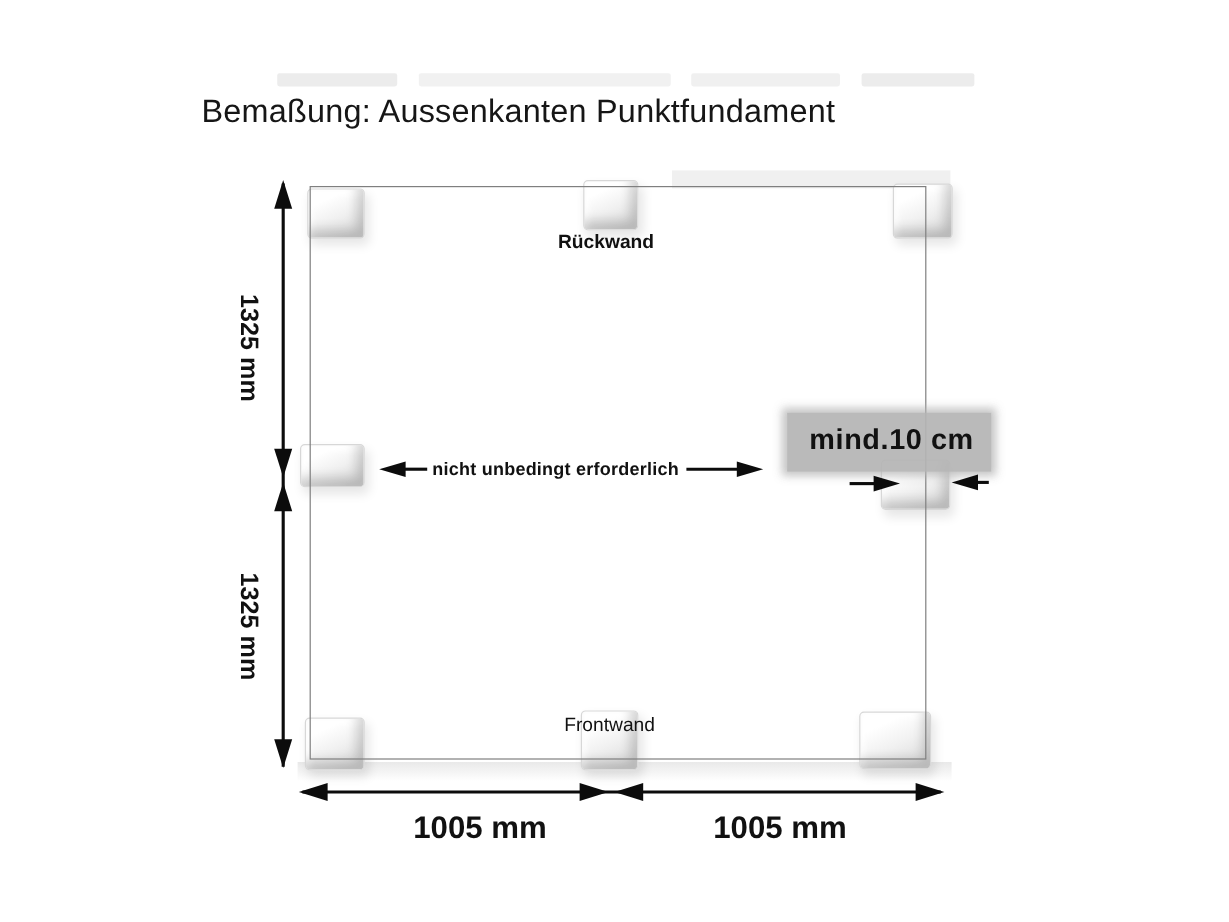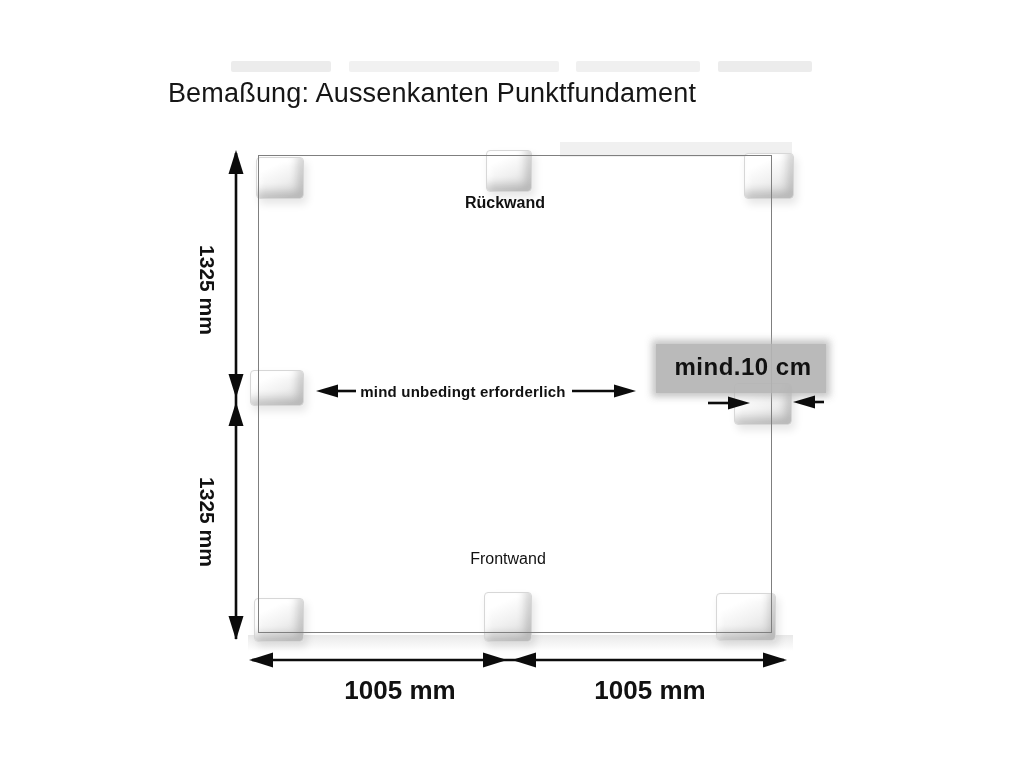--- a/index.html
+++ b/index.html
@@ -64,28 +64,28 @@
   <div class="abs block" style="left:734px;top:383px;width:56px;height:40px;"></div>
   <div class="abs block" style="left:254px;top:598px;width:48px;height:42px;"></div>
   <div class="abs block" style="left:484px;top:592px;width:46px;height:48px;"></div>
   <div class="abs block" style="left:716px;top:593px;width:58px;height:46px;"></div>
 
   <div class="abs frame"></div>
 
   <div class="abs note-backdrop"></div>
 
   <div class="abs label wall-label bold" style="left:505px;top:194px;">Rückwand</div>
-  <div class="abs label wall-label" style="left:508px;top:550px;">Frontwand</div>
+  <div class="abs label wall-label" style="left:508px;top:596px;">Frontwand</div>
 
   <div class="abs label dim-label-vert" style="left:207px;top:290px;">1325 mm</div>
   <div class="abs label dim-label-vert" style="left:207px;top:522px;">1325 mm</div>
   <div class="abs label dim-label" style="left:400px;top:690px;">1005 mm</div>
   <div class="abs label dim-label" style="left:650px;top:690px;">1005 mm</div>
 
-  <div class="abs label note-small" style="left:463px;top:391px;">mind unbedingt erforderlich</div>
+  <div class="abs label note-small" style="left:463px;top:391px;">nicht unbedingt erforderlich</div>
   <div class="abs label note-min" style="left:743px;top:367px;">mind.10 cm</div>
 
   <svg class="abs overlay" width="1024" height="768" viewBox="0 0 1024 768">
 
     <g stroke="#0c0c0c" stroke-width="2.6" fill="#0c0c0c">
       <line x1="236" y1="153" x2="236" y2="639"></line>
       <polygon points="236,150 228.5,174 243.5,174" stroke="none"></polygon>
       <polygon points="236,398 228.5,374 243.5,374" stroke="none"></polygon>
       <polygon points="236,402 228.5,426 243.5,426" stroke="none"></polygon>
       <polygon points="236,640 228.5,616 243.5,616" stroke="none"></polygon>

